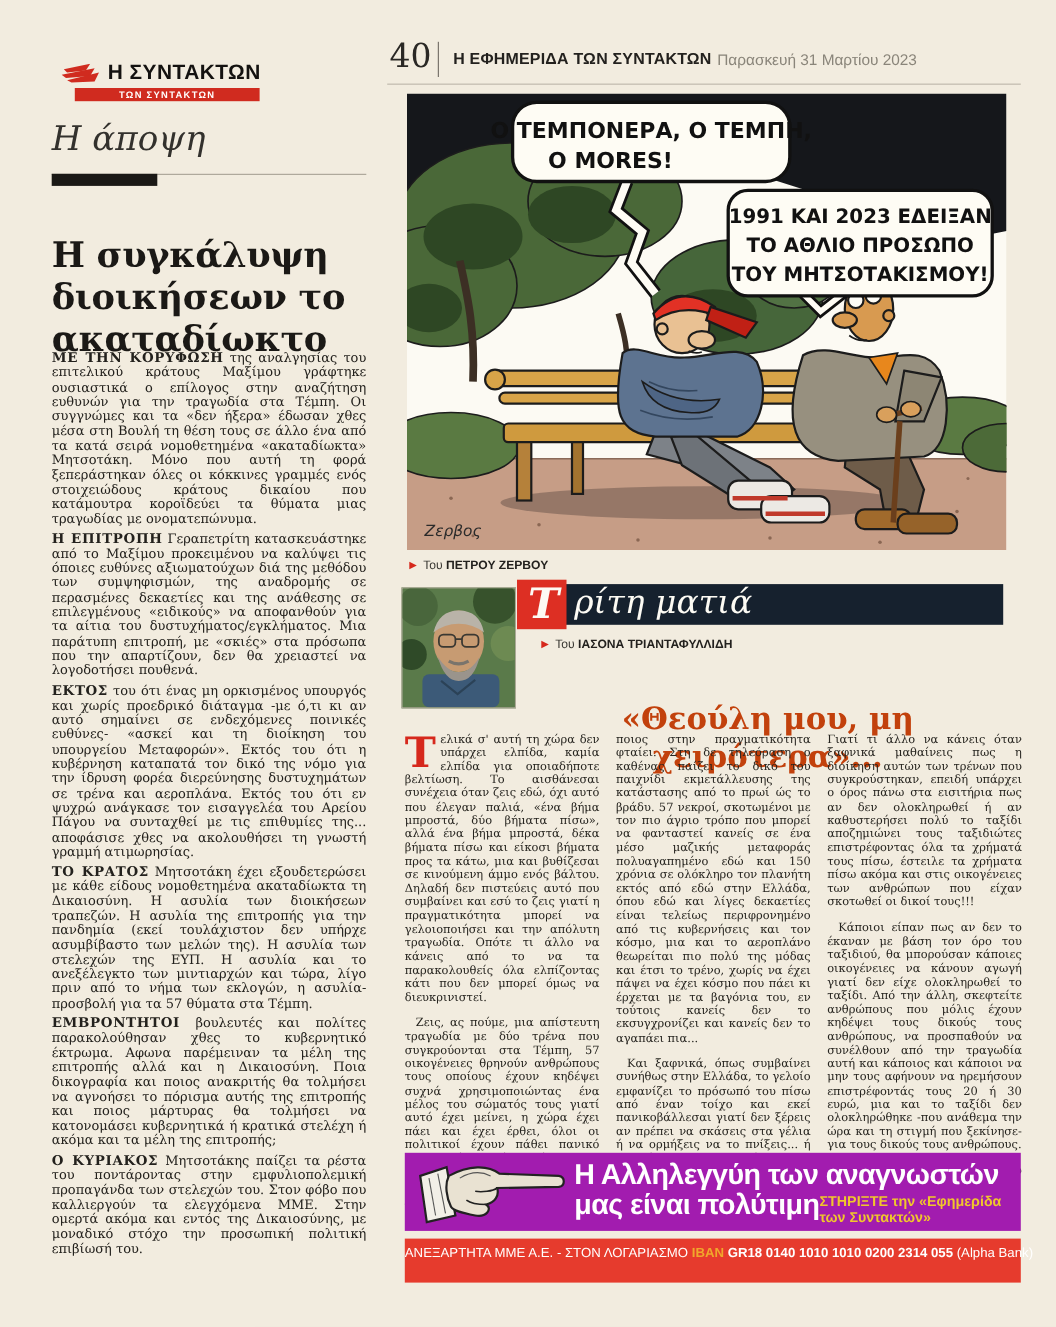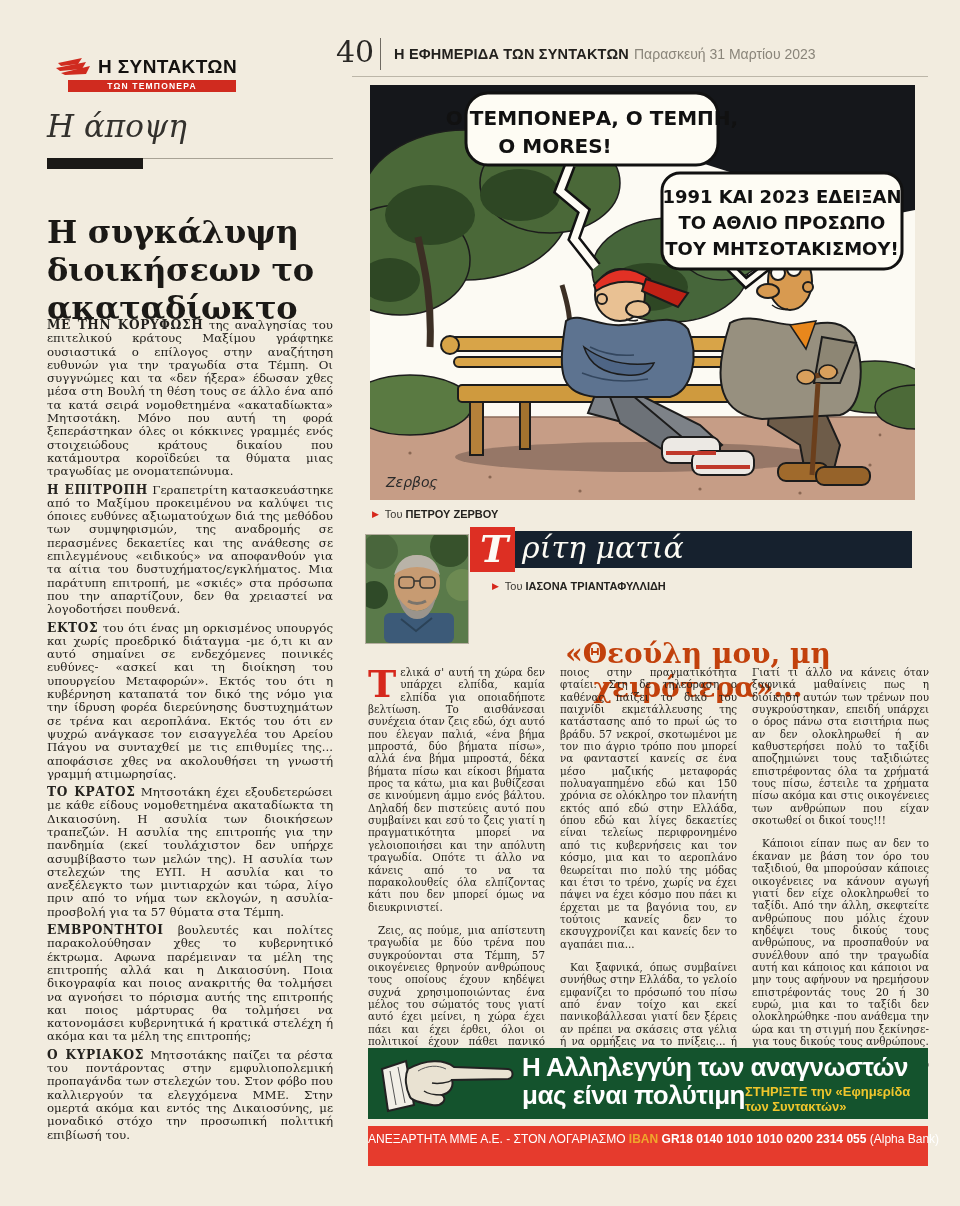--- a/index.html
+++ b/index.html
@@ -1,20 +1,20 @@
 <!DOCTYPE html>
 <html lang="el"><head>
 <meta charset="utf-8">
 <style>
   html,body{margin:0;padding:0;}
   body{width:960px;height:1206px;background:#efe9db;font-family:"Liberation Sans","DejaVu Sans",sans-serif;}
   .page{position:relative;width:960px;height:1206px;background:#f2ecdf;overflow:hidden;color:#1e1c1a;}
 
   
-  .top-header{position:absolute;left:336px;top:34px;width:576px;height:40px;}
+  .top-header{position:absolute;left:354px;top:34px;width:576px;height:40px;}
   .page-number{position:absolute;left:0;top:0;font:30px/36px "DejaVu Serif","Liberation Serif",serif;color:#2a2825;}
   .hdr-divider{position:absolute;left:44px;top:4px;width:1px;height:32px;background:#6f6a62;}
   .hdr-paper{position:absolute;left:58px;top:12px;font-size:14.5px;font-weight:bold;letter-spacing:.2px;color:#23211e;text-align:right;}
   .hdr-date{position:absolute;left:298px;top:12px;font-size:14px;color:#8a857a;}
   .hdr-rule{position:absolute;left:352px;top:76px;width:576px;height:1px;background:#bcb6a8;}
 
   
   .masthead{position:absolute;left:56px;top:56px;width:280px;}
   .mh-row{display:flex;align-items:center;gap:4px;}
   .mh-title{font-size:19px;font-weight:bold;letter-spacing:.4px;color:#141210;}
@@ -47,21 +47,21 @@
                font:bold 28px/34px "DejaVu Serif","Liberation Serif",serif;color:#c2410c;text-align:center;}
 
   
   .cols{position:absolute;left:368px;top:666px;width:561px;display:flex;gap:15px;}
   .tcol{width:177px;font:10.4px/12.35px "DejaVu Serif","Liberation Serif",serif;color:#26241f;text-align:justify;}
   .tcol p{margin:0;}
   .tcol p + p{text-indent:10px;margin-top:11px;}
   .dropcap{float:left;font:bold 38px/31px "DejaVu Serif","Liberation Serif",serif;color:#d6281c;padding:2px 4px 0 0;}
 
   
-  .banner{position:absolute;left:368px;top:1048px;width:560px;height:71px;background:#14532d;display:flex;align-items:center;}
+  .banner{position:absolute;left:368px;top:1048px;width:560px;height:71px;background:#a21caf;display:flex;align-items:center;}
   .banner-hand{margin:0 4px 0 10px;flex:0 0 auto;}
   .banner-text{position:relative;color:#fff;}
   .bn-l1{font-size:26px;font-weight:bold;letter-spacing:-.5px;line-height:28px;}
   .bn-row{display:flex;align-items:flex-start;}
   .bn-l2{font-size:26px;font-weight:bold;letter-spacing:-.5px;line-height:28px;}
   .bn-support{margin-top:3px;color:#f0c62c;font-size:13px;font-weight:bold;line-height:15px;}
   .iban-strip{position:absolute;left:368px;top:1126px;width:560px;height:40px;background:#e63b2d;
               color:#fff;font-size:12px;line-height:26px;padding-left:0;text-align:center;white-space:nowrap;}
   .iban-label{color:#f0a72c;font-weight:bold;}
   .iban-value{font-weight:bold;}
@@ -83,21 +83,21 @@
 
   <div class="masthead">
     <div class="mh-row">
       <svg width="38" height="18" viewBox="0 0 38 18" aria-hidden="true">
         <polygon points="2,5 26,0 22,6 5,8" fill="#d02b1f"></polygon>
         <polygon points="0,10 30,4 26,11 4,13" fill="#d02b1f"></polygon>
         <polygon points="5,15 34,8 30,16 9,17" fill="#d02b1f"></polygon>
       </svg>
       <span class="mh-title">Η ΣΥΝΤΑΚΤΩΝ</span>
     </div>
-    <div class="mh-redbar">ΤΩΝ ΤΕΜΠΟΝΕΡΑ</div>
+    <div class="mh-redbar">ΤΩΝ ΣΥΝΤΑΚΤΩΝ</div>
   </div>
 
   <div class="section-label">Η άποψη</div>
   <div class="rule-block">
     <div class="rule-black"></div>
   </div>
   <h1 class="op-headline">Η συγκάλυψη διοικήσεων το ακαταδίωκτο</h1>
 
   <div class="op-body">
     <p><span class="op-lead">ΜΕ ΤΗΝ ΚΟΡΥΦΩΣΗ</span> <span>της αναλγησίας του επιτελικού κράτους Μαξίμου γράφτηκε ουσιαστικά ο επίλογος στην αναζήτηση ευθυνών για την τραγωδία στα Τέμπη. Οι συγγνώμες και τα «δεν ήξερα» έδωσαν χθες μέσα στη Βουλή τη θέση τους σε άλλο ένα από τα κατά σειρά νομοθετημένα «ακαταδίωκτα» Μητσοτάκη. Μόνο που αυτή τη φορά ξεπεράστηκαν όλες οι κόκκινες γραμμές ενός στοιχειώδους κράτους δικαίου που κατάμουτρα κοροϊδεύει τα θύματα μιας τραγωδίας με ονοματεπώνυμα.</span></p>

